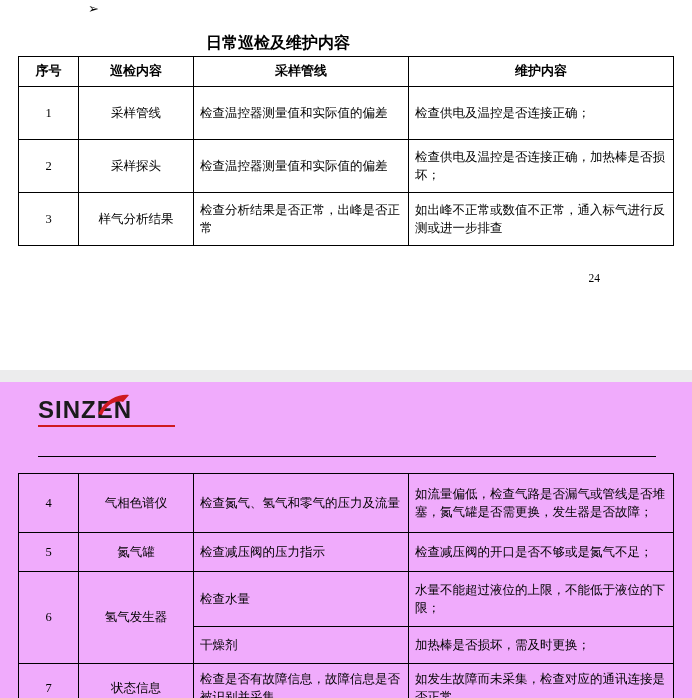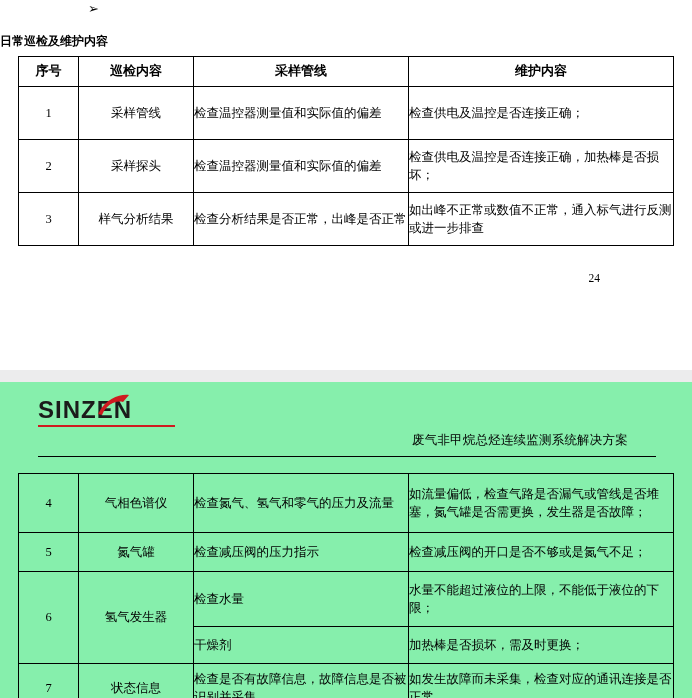--- a/index.html
+++ b/index.html
@@ -46,33 +46,34 @@
     font-family: "Liberation Sans", sans-serif;
     font-weight: bold;
     font-size: 15px;
     letter-spacing: 1px;
   }
   .table-caption {
     position: absolute;
     top: 33px;
     left: 0;
     width: 556px;
-    font-family: "Liberation Sans", sans-serif;
-    font-weight: bold;
-    font-size: 12px;
+    text-align: center;
+    font-family: "Liberation Sans", sans-serif;
+    font-weight: bold;
+    font-size: 16px;
   }
 
   table.doc {
     border-collapse: collapse;
     table-layout: fixed;
     font-size: 12.5px;
   }
   table.doc td, table.doc th {
     border: 1px solid #000;
-    padding: 5px 0;
+    padding: 5px 6px;
     vertical-align: middle;
     line-height: 1.45;
   }
   table.doc th {
     font-weight: bold;
     text-align: center;
     font-size: 13px;
   }
   .c-center { text-align: center; }
   .c-left { text-align: left; }
@@ -103,21 +104,21 @@
     background: #ececed;
   }
 
   
   .pg2 {
     position: absolute;
     left: 0;
     top: 382px;
     width: 692px;
     height: 316px;
-    background: #86efac;
+    background: #f0abfc;
   }
 
   .logo-wrap {
     position: absolute;
     left: 38px;
     top: 16px;
     width: 150px;
   }
   .logo-word {
     font-family: "Liberation Sans", sans-serif;
@@ -238,21 +239,20 @@
     <div class="logo-wrap">
       <div style="position:relative; display:inline-block;">
         <span class="logo-word">SINZEN</span>
         <svg class="logo-swoosh" viewBox="0 0 34 22">
           <path d="M2 20 C 10 4, 24 0, 33 1 L 27 8 C 19 6, 10 11, 6 21 Z" fill="#cf1a20"></path>
         </svg>
       </div>
       <div class="logo-redbar"></div>
     </div>
 
-    <div class="hdr-title">废气非甲烷总烃连续监测系统解决方案</div>
     <div class="hdr-rule"></div>
 
     <table class="doc tbl2">
       <colgroup>
         <col style="width:60px">
         <col style="width:115px">
         <col style="width:215px">
         <col style="width:265px">
       </colgroup>
       <tbody>

